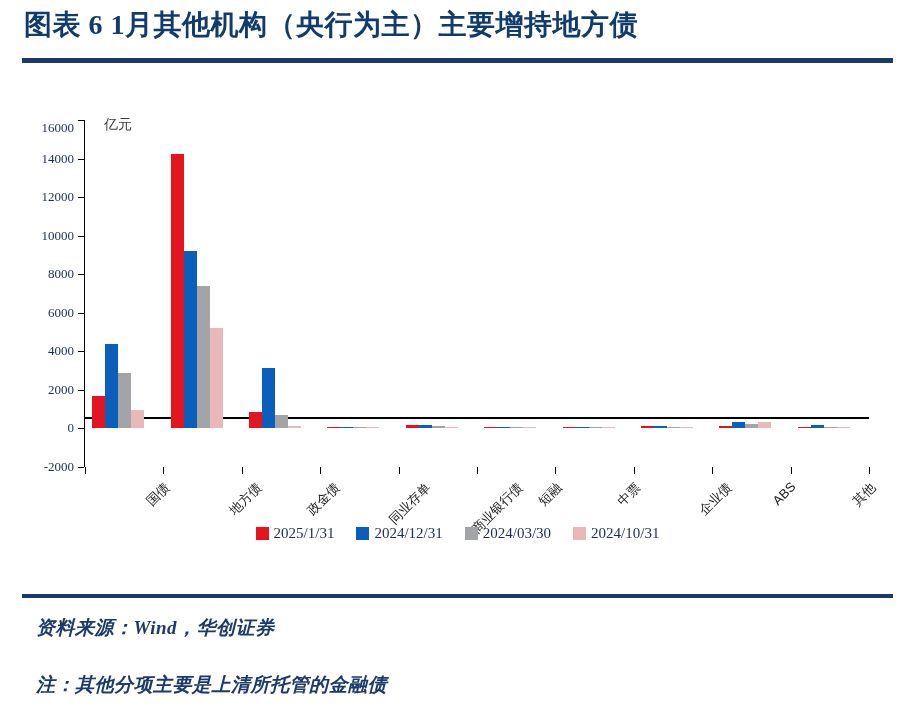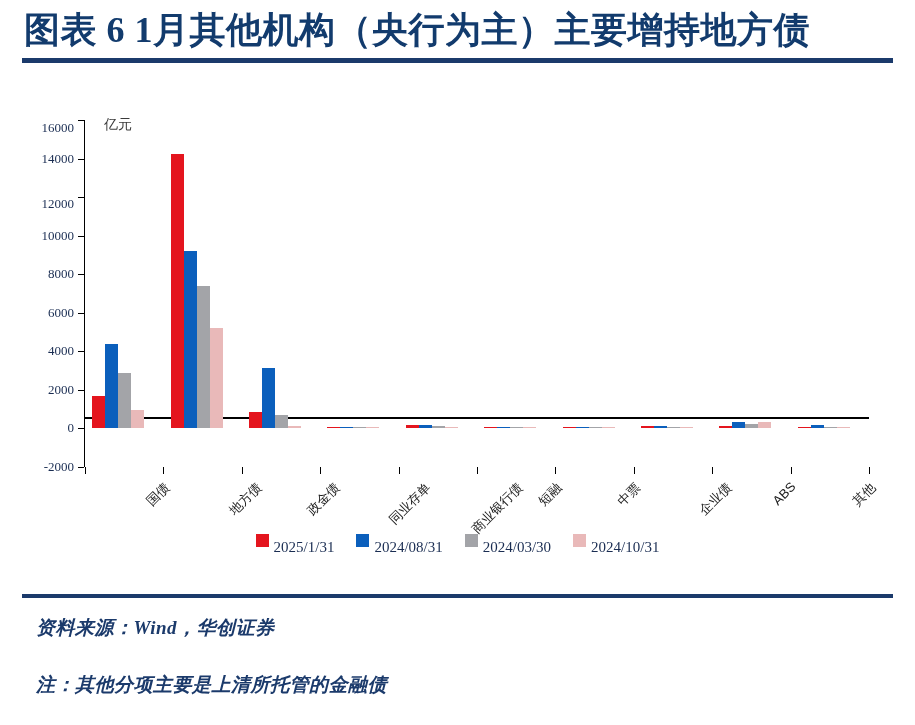--- a/index.html
+++ b/index.html
@@ -19,21 +19,21 @@
   #figure-header {
     position: absolute;
     left: 0; top: 0;
     width: 915px;
     height: 58px;
   }
   #figure-title {
     position: absolute;
     left: 24px;
     top: 6px;
-    font-size: 36px;
+    font-size: 28px;
     font-weight: bold;
     color: #123b6d;
     letter-spacing: 0.5px;
     white-space: nowrap;
   }
   #header-rule {
     position: absolute;
     left: 22px;
     top: 58px;
     width: 871px;
@@ -148,21 +148,20 @@
   }
   .legend-swatch {
     width: 13px;
     height: 13px;
     display: inline-block;
   }
   .legend-label {
     font-size: 15px;
     color: #1a2d52;
     font-family: "Liberation Serif", serif;
-    margin-top: 14px;
   }
 
   
   #footer-rule {
     position: absolute;
     left: 22px;
     top: 594px;
     width: 871px;
     height: 4px;
     background: #1b3a6b;
@@ -193,21 +192,21 @@
   <div id="axis-unit">亿元</div>
 
   <div id="plot-frame">
     <div id="y-axis-line"></div>
     <div id="x-axis-line"></div>
     <div id="y-ticks">
         <div class="y-tick-label" style="top: 8px; right: 10px; position: absolute; left: -72px; width: 62px;">16000</div>
         <div class="y-tick-mark" style="top: 0px; left: -6px;"></div>
         <div class="y-tick-label" style="top: 38.5556px; right: 10px; position: absolute; left: -72px; width: 62px;">14000</div>
         <div class="y-tick-mark" style="top: 38.5556px; left: -6px;"></div>
-        <div class="y-tick-label" style="top: 77.1111px; right: 10px; position: absolute; left: -72px; width: 62px; margin-top: 7px;">12000</div>
+        <div class="y-tick-label" style="top: 77.1111px; right: 10px; position: absolute; left: -72px; width: 62px;">12000</div>
         <div class="y-tick-mark" style="top: 77.1111px; left: -6px;"></div>
         <div class="y-tick-label" style="top: 115.667px; right: 10px; position: absolute; left: -72px; width: 62px;">10000</div>
         <div class="y-tick-mark" style="top: 115.667px; left: -6px;"></div>
         <div class="y-tick-label" style="top: 154.222px; right: 10px; position: absolute; left: -72px; width: 62px;">8000</div>
         <div class="y-tick-mark" style="top: 154.222px; left: -6px;"></div>
         <div class="y-tick-label" style="top: 192.778px; right: 10px; position: absolute; left: -72px; width: 62px;">6000</div>
         <div class="y-tick-mark" style="top: 192.778px; left: -6px;"></div>
         <div class="y-tick-label" style="top: 231.333px; right: 10px; position: absolute; left: -72px; width: 62px;">4000</div>
         <div class="y-tick-mark" style="top: 231.333px; left: -6px;"></div>
         <div class="y-tick-label" style="top: 269.889px; right: 10px; position: absolute; left: -72px; width: 62px;">2000</div>
@@ -306,21 +305,21 @@
       </div>
   </div>
 
   <div id="legend">
       <div class="legend-item">
         <span class="legend-swatch" style="background: rgb(228, 21, 30);"></span>
         <span class="legend-label">2025/1/31</span>
       </div>
       <div class="legend-item">
         <span class="legend-swatch" style="background: rgb(11, 95, 188);"></span>
-        <span class="legend-label">2024/08/31</span>
+        <span class="legend-label">2024/12/31</span>
       </div>
       <div class="legend-item">
         <span class="legend-swatch" style="background: rgb(163, 164, 168);"></span>
         <span class="legend-label">2024/03/30</span>
       </div>
       <div class="legend-item">
         <span class="legend-swatch" style="background: rgb(233, 185, 185);"></span>
         <span class="legend-label">2024/10/31</span>
       </div>
     </div>

